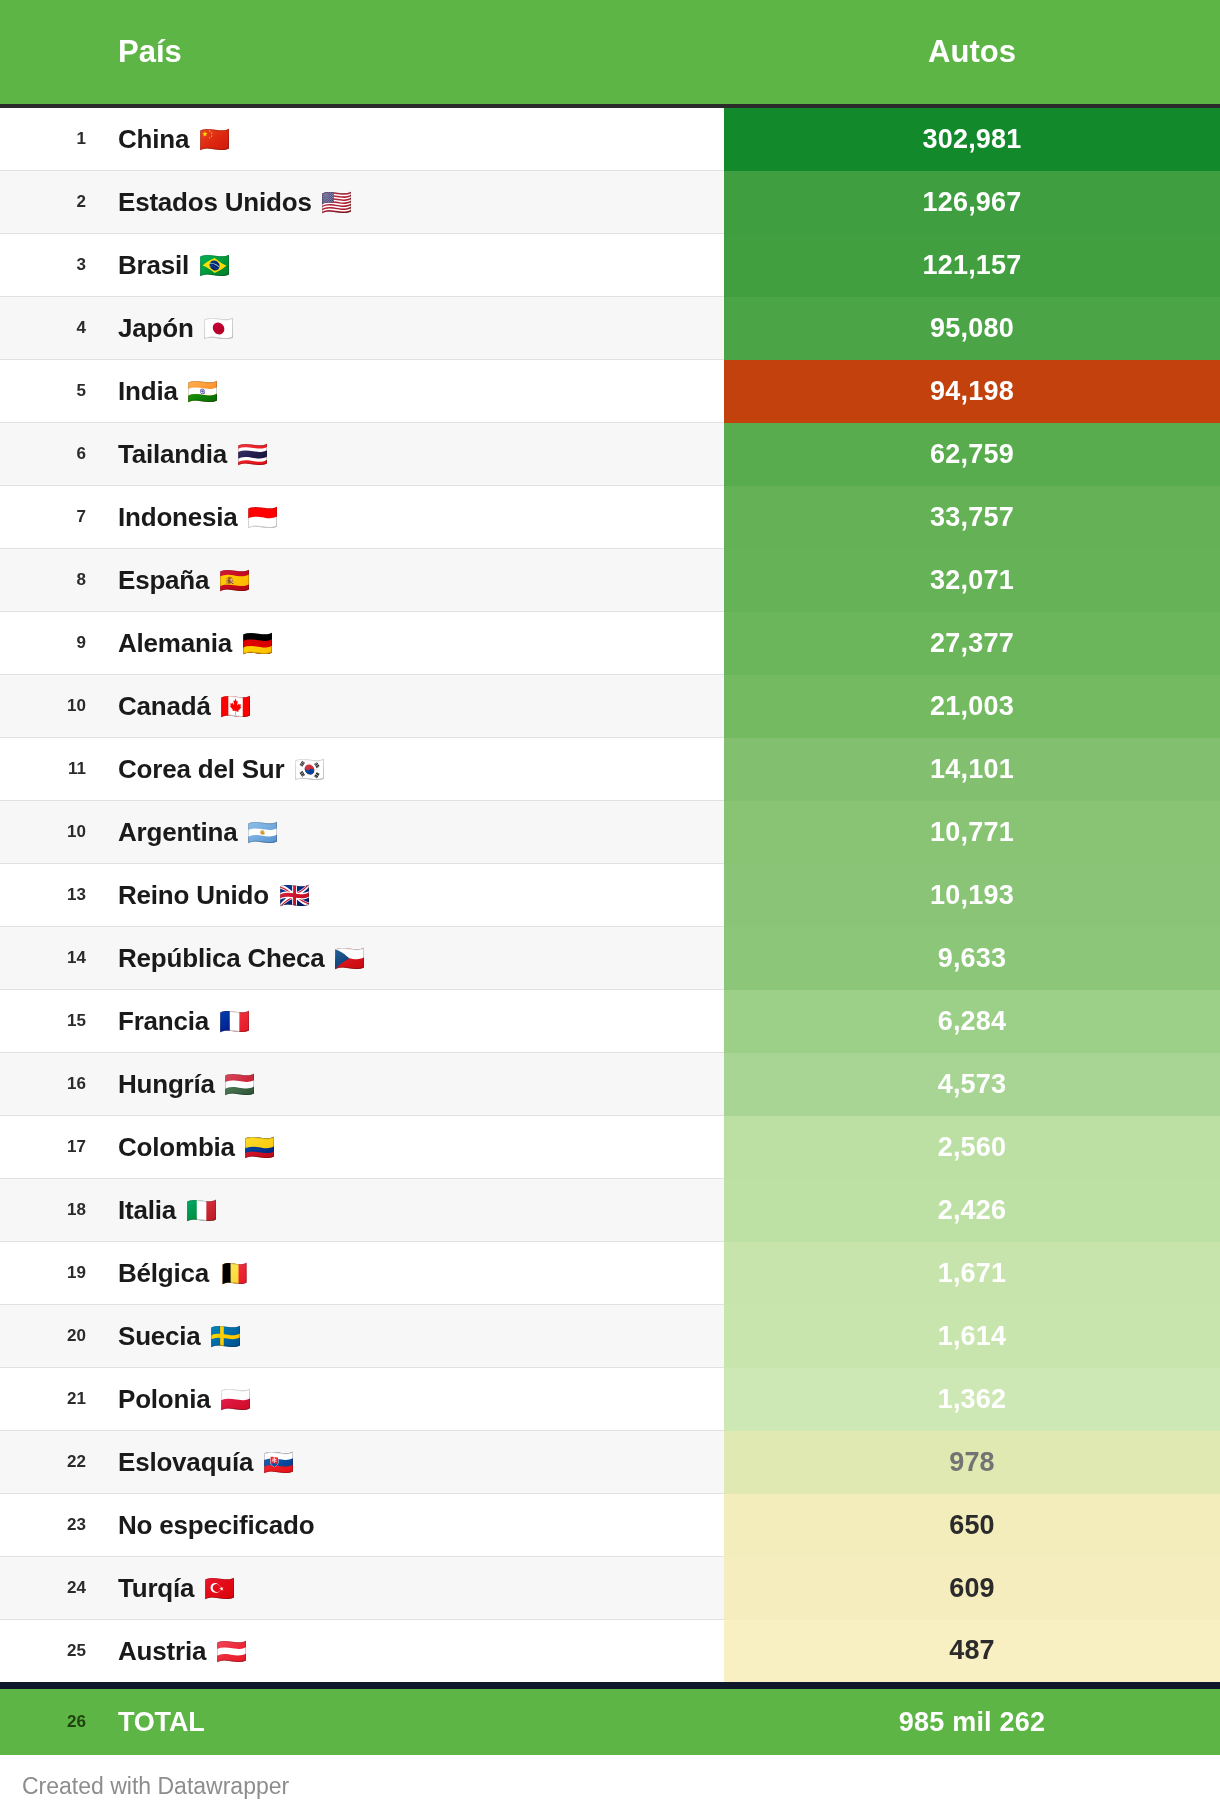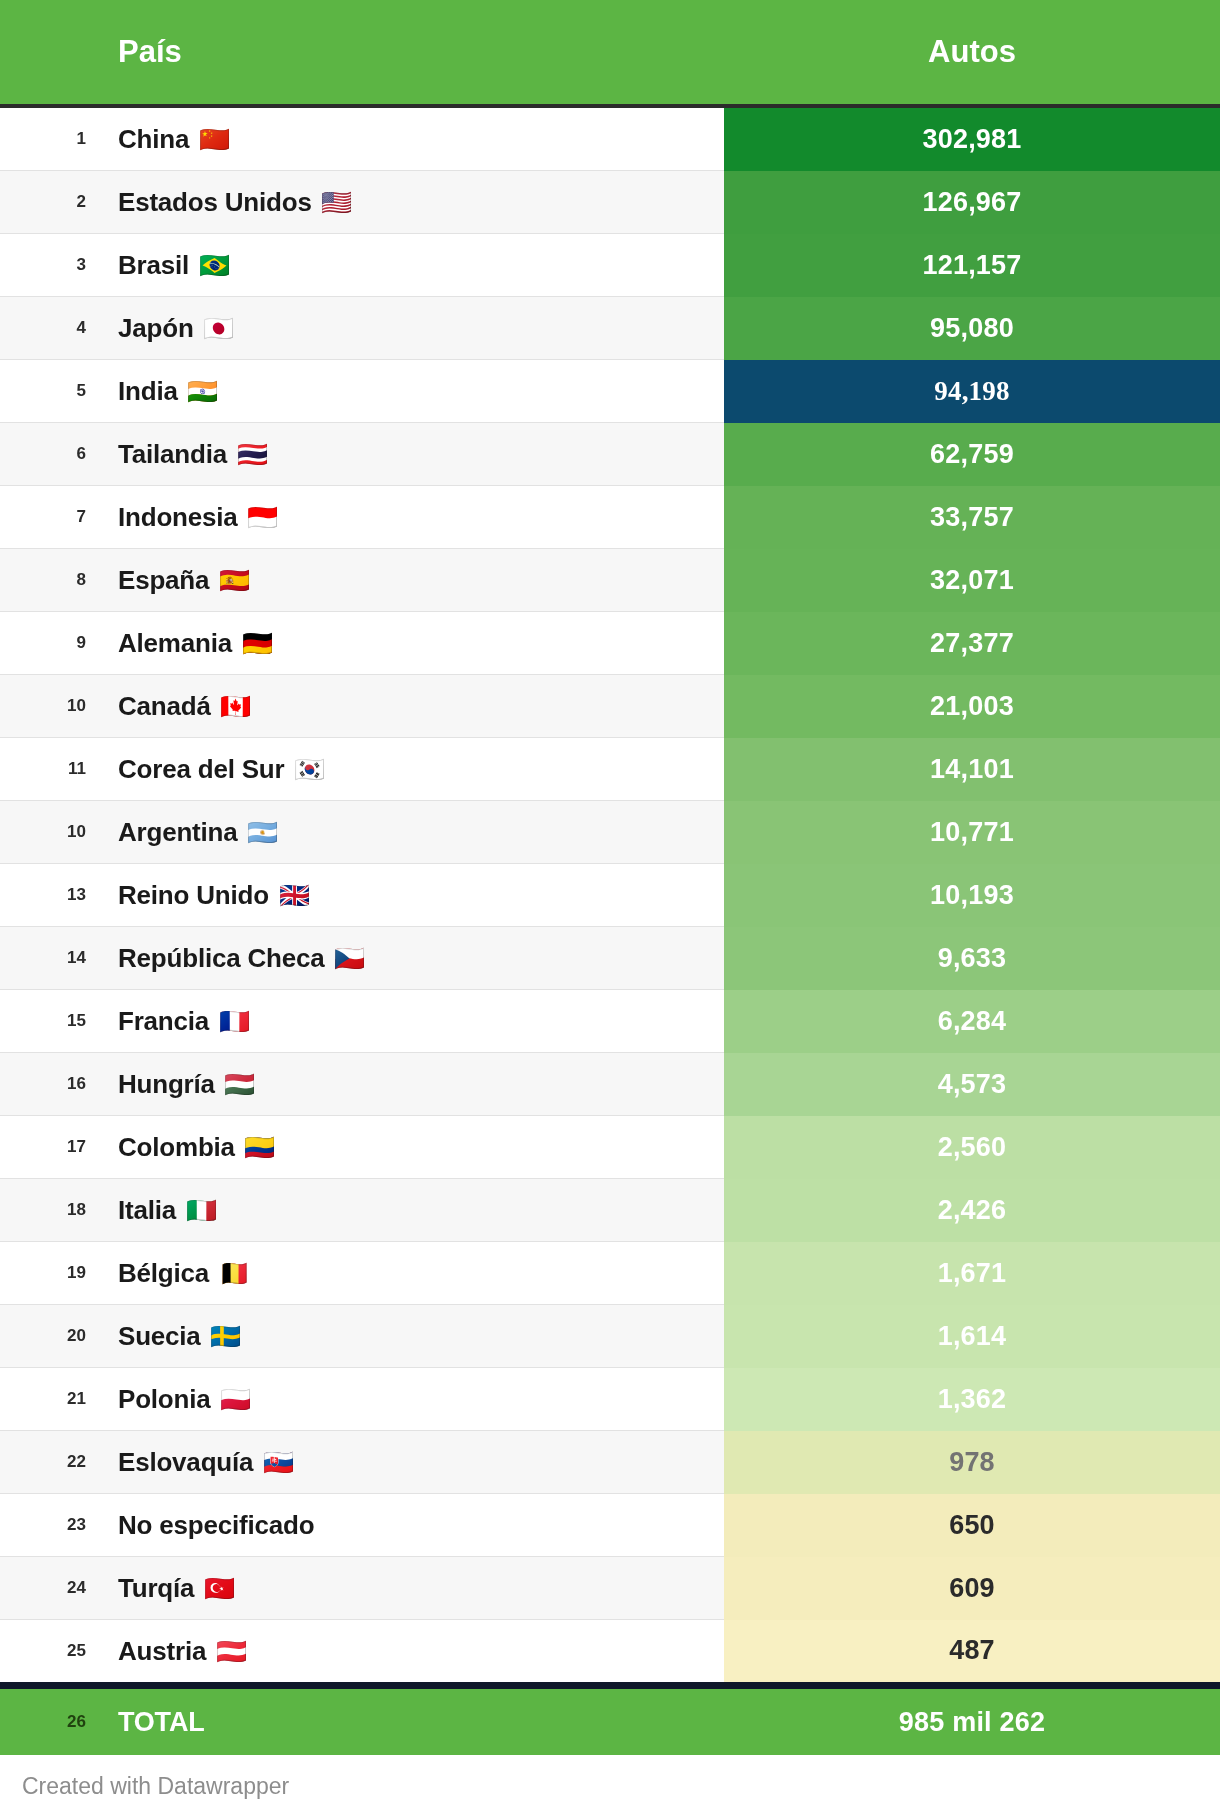--- a/index.html
+++ b/index.html
@@ -136,21 +136,21 @@
           <td class="value" style="background: rgb(65, 159, 64);">121,157</td>
         </tr>
         <tr class="even">
           <td class="rank">4</td>
           <td class="country"><span>Japón</span><span class="flag">🇯🇵</span></td>
           <td class="value" style="background: rgb(75, 165, 70);">95,080</td>
         </tr>
         <tr class="odd">
           <td class="rank">5</td>
           <td class="country"><span>India</span><span class="flag">🇮🇳</span></td>
-          <td class="value" style="background: #0c4a6e; font-family: Liberation Serif, serif;">94,198</td>
+          <td class="value" style="background: #c2410c;">94,198</td>
         </tr>
         <tr class="even">
           <td class="rank">6</td>
           <td class="country"><span>Tailandia</span><span class="flag">🇹🇭</span></td>
           <td class="value" style="background: rgb(88, 172, 77);">62,759</td>
         </tr>
         <tr class="odd">
           <td class="rank">7</td>
           <td class="country"><span>Indonesia</span><span class="flag">🇮🇩</span></td>
           <td class="value" style="background: rgb(101, 178, 86);">33,757</td>

